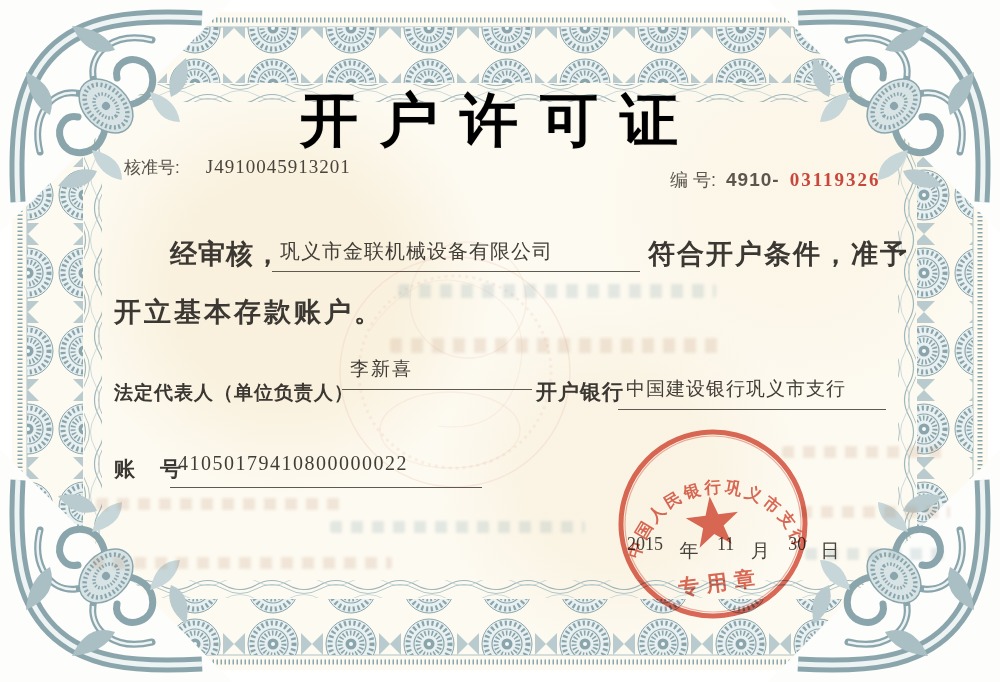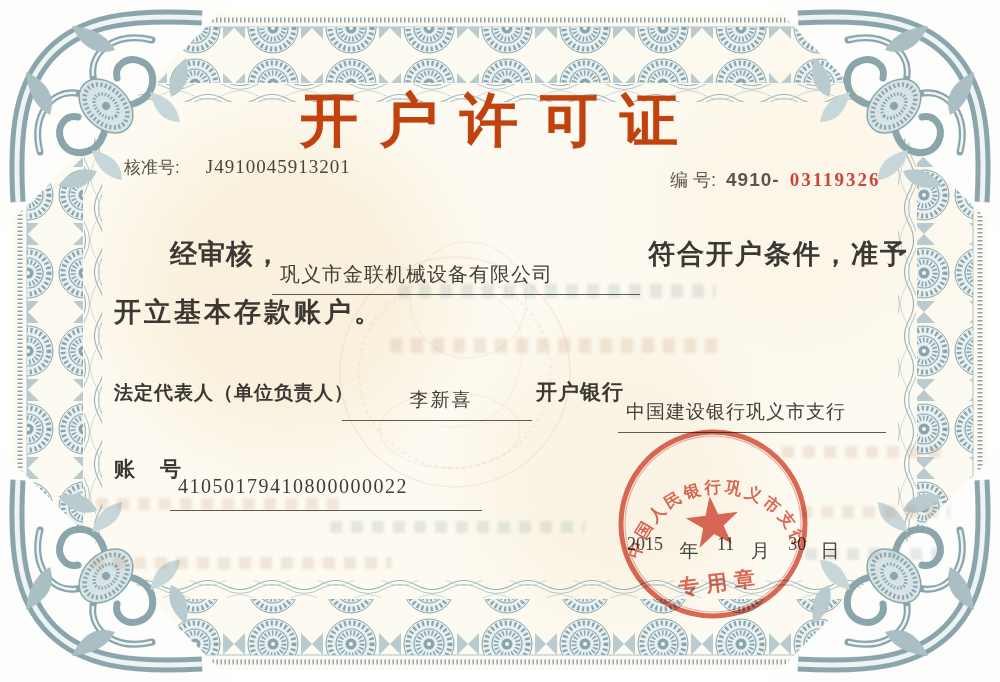--- a/index.html
+++ b/index.html
@@ -7,41 +7,41 @@
          font-family:"Liberation Sans",sans-serif;}
   .paper{position:absolute;inset:12px;background:
      radial-gradient(circle at 28% 42%, rgba(246,234,206,.55) 0 14%, rgba(246,234,206,0) 26%),
      radial-gradient(circle at 62% 70%, rgba(247,236,212,.45) 0 12%, rgba(247,236,212,0) 24%),
      radial-gradient(circle at 80% 30%, rgba(250,241,220,.4) 0 10%, rgba(250,241,220,0) 22%),
      #fdfaf1;}
   .frame{position:absolute;left:0;top:0;z-index:2;}
   .content{position:absolute;inset:0;z-index:4;color:#3e3a34;}
   .title{position:absolute;left:50%;top:82px;transform:translateX(-50%);
          font-family:"Liberation Serif",serif;font-weight:bold;font-size:58px;
-         letter-spacing:22px;color:#c2410c;white-space:nowrap;text-shadow:0 0 1px rgba(74,68,60,.4);}
+         letter-spacing:22px;color:#000000;white-space:nowrap;text-shadow:0 0 1px rgba(74,68,60,.4);}
   .approval-row{position:absolute;left:124px;top:156px;font-size:17px;color:#57514a;white-space:nowrap;}
   .approval-value{font-family:"Liberation Serif",serif;font-size:19px;color:#4a443c;
                   letter-spacing:1px;margin-left:26px;}
   .serial-row{position:absolute;left:670px;top:168px;font-size:18px;color:#5b554e;white-space:nowrap;}
   .serial-prefix{font-size:19px;margin-left:10px;letter-spacing:1px;font-weight:bold;}
   .serial-number{font-family:"Liberation Serif",serif;font-size:19px;font-weight:bold;
                  color:#c9463a;letter-spacing:2px;margin-left:10px;}
   .bold-cn{font-weight:bold;color:#3b3733;white-space:nowrap;position:absolute;}
   .audit-prefix{left:170px;top:236px;font-size:27px;letter-spacing:1px;}
   .audit-suffix{left:648px;top:236px;font-size:27px;letter-spacing:2px;}
   .line2{left:114px;top:294px;font-size:27px;letter-spacing:3px;}
   .rep-label{left:114px;top:380px;font-size:19px;letter-spacing:1px;}
   .bank-label{left:536px;top:378px;font-size:21px;letter-spacing:1px;}
   .acct-label{left:114px;top:455px;font-size:21px;letter-spacing:2px;}
   .issuer-label{left:618px;top:503px;font-size:19px;letter-spacing:1px;color:#45413b;}
-  .field{position:absolute;border-bottom:1.5px solid #5f594f;margin-top:23px;}
+  .field{position:absolute;border-bottom:1.5px solid #5f594f;}
   .field > span{display:block;font-family:"Liberation Serif",serif;color:#413d37;padding-left:8px;}
   .company-field{left:272px;top:238px;width:368px;height:33px;}
   .company-field > span{font-size:20px;letter-spacing:1px;}
-  .rep-field{left:342px;top:364px;width:190px;height:33px;text-align:center;}
+  .rep-field{left:342px;top:356px;width:190px;height:33px;}
   .rep-field > span{font-size:19px;letter-spacing:2px;}
   .bank-field{left:618px;top:376px;width:268px;height:33px;}
   .bank-field > span{font-size:19px;letter-spacing:1px;}
   .acct-field{left:170px;top:452px;width:312px;height:35px;}
   .acct-field > span{font-size:20px;letter-spacing:1.5px;}
   .date-row{position:absolute;left:612px;top:531px;white-space:nowrap;color:#45413b;margin-left:15px;}
   .date-num{font-family:"Liberation Serif",serif;font-size:18px;display:inline-block;position:relative;top:0;}
   .date-suffix{font-size:19px;display:inline-block;position:relative;top:7px;}
   .ms12{margin-left:12px;} .ms14{margin-left:14px;} .ms10{margin-left:10px;}
   .seal{position:absolute;left:611px;top:422px;z-index:5;opacity:.85;

